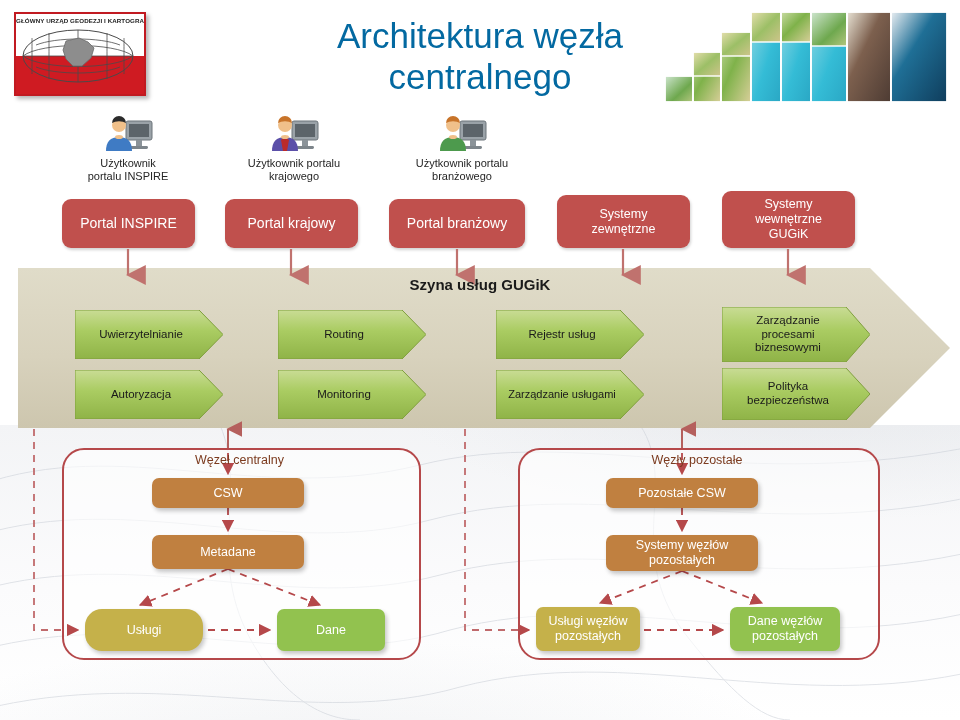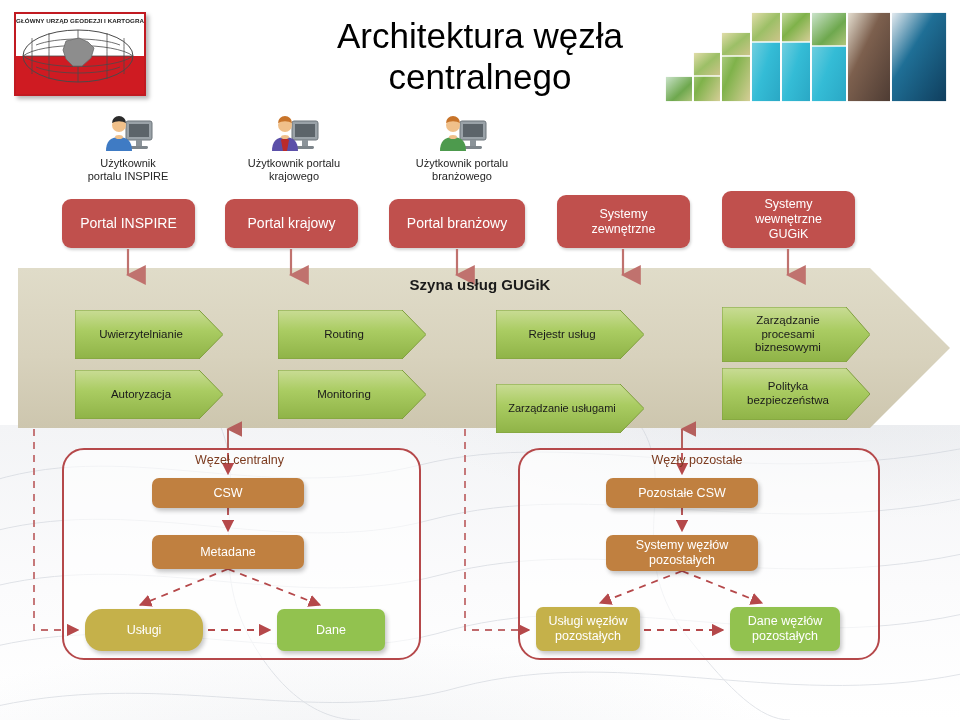--- a/index.html
+++ b/index.html
@@ -34,21 +34,21 @@
   .logo .lg-txt{
     position:absolute;left:0;top:3px;width:100%;text-align:center;
     font-size:6.2px;font-weight:bold;letter-spacing:.1px;color:#1a1a1a;
     font-family:"Liberation Sans",sans-serif;z-index:4;white-space:nowrap;
   }
   .logo svg{position:absolute;left:0;top:0;z-index:3;}
 
   
   .title{
     position:absolute;left:250px;top:16px;width:460px;
-    text-align:center;font-size:35px;line-height:1.16;color:#000000;
+    text-align:center;font-size:35px;line-height:1.16;color:#0369a1;
     font-family:"Liberation Sans",sans-serif;font-weight:400;
   }
 
   
   .mosaic{position:absolute;left:655px;top:4px;width:300px;height:100px;}
 
   
   .userblk{position:absolute;text-align:center;}
   .userblk .ulabel{
     font-size:11px;color:#262626;line-height:1.22;
@@ -352,21 +352,21 @@
     <div class="chev-txt">Autoryzacja</div>
   </div>
 
   <div class="chev" style="left:278px;top:370px;">
     <svg class="chev-bg" viewBox="0 0 148 49" preserveAspectRatio="none">
       <path d="M0,0 L124,0 L148,24.5 L124,49 L0,49 Z" fill="url(#cg1)" stroke="#7f9f3d" stroke-width="1"></path>
     </svg>
     <div class="chev-txt">Monitoring</div>
   </div>
 
-  <div class="chev" style="left:496px;top:384px;">
+  <div class="chev" style="left:496px;top:370px;">
     <svg class="chev-bg" viewBox="0 0 148 49" preserveAspectRatio="none">
       <path d="M0,0 L124,0 L148,24.5 L124,49 L0,49 Z" fill="url(#cg1)" stroke="#7f9f3d" stroke-width="1"></path>
     </svg>
     <div class="chev-txt" style="font-size:11px;">Zarządzanie usługami</div>
   </div>
 
   <div class="chev" style="left:722px;top:368px;height:52px;">
     <svg class="chev-bg" viewBox="0 0 148 52" preserveAspectRatio="none">
       <path d="M0,0 L124,0 L148,26 L124,52 L0,52 Z" fill="url(#cg1)" stroke="#7f9f3d" stroke-width="1"></path>
     </svg>

